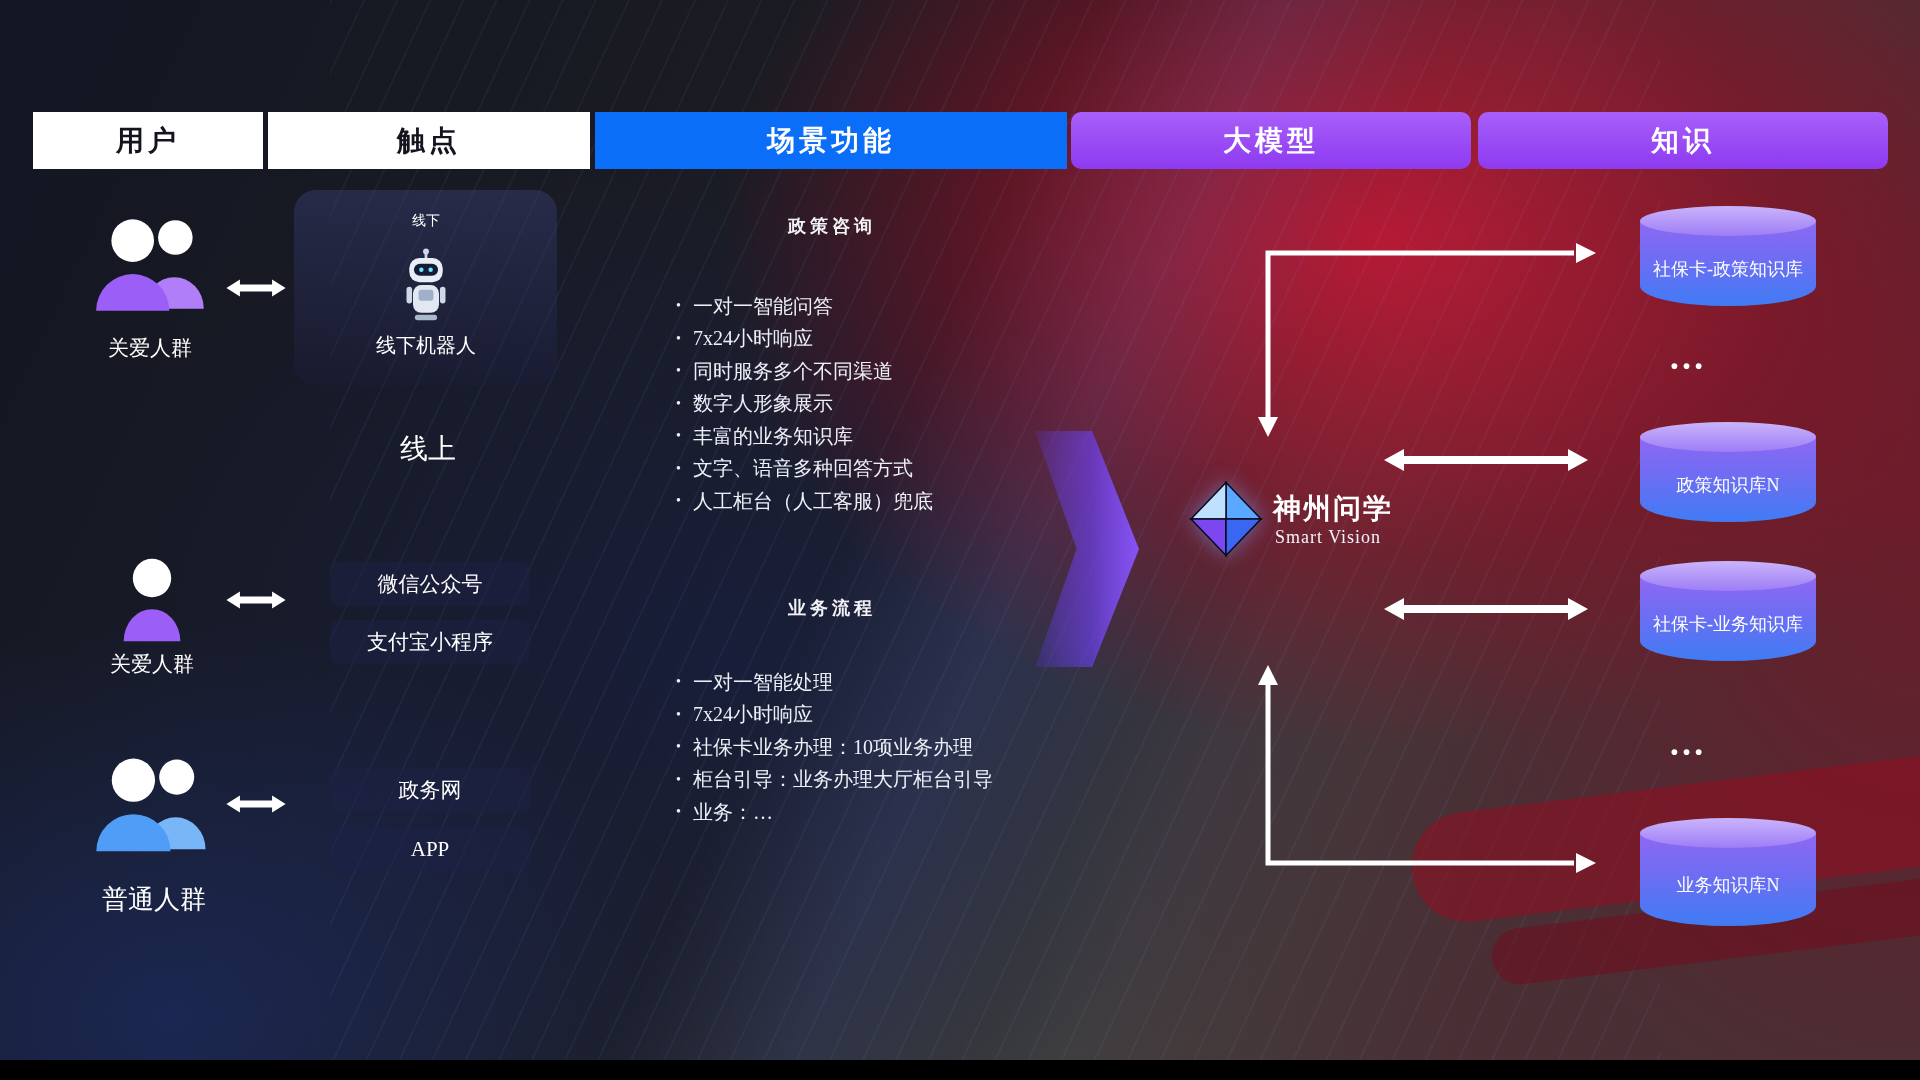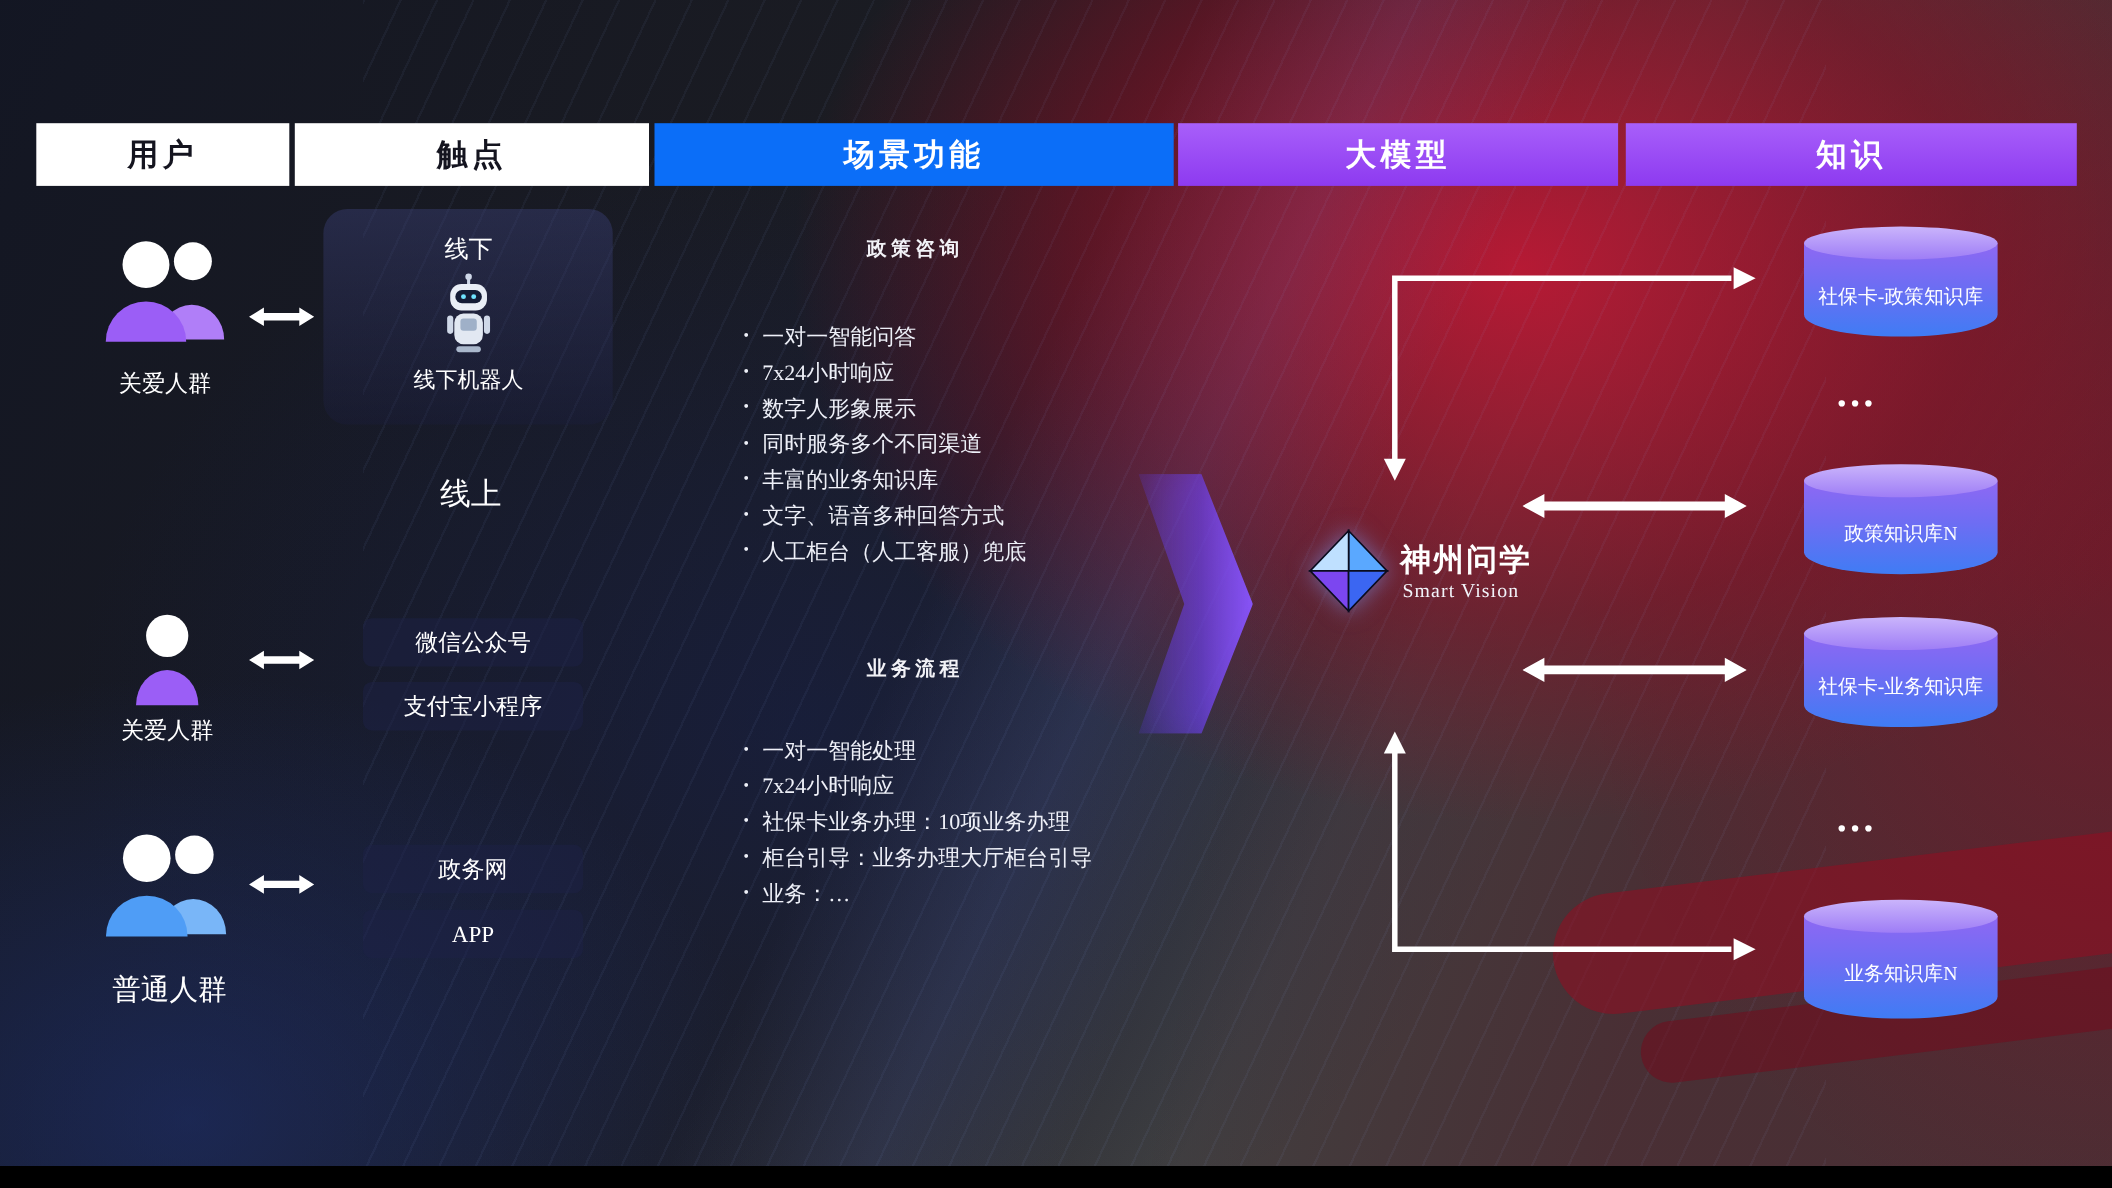--- a/index.html
+++ b/index.html
@@ -30,21 +30,21 @@
   }
   .swoosh { position:absolute; transform:rotate(-7deg); }
   .swoosh-1 { left:1410px; top:782px; width:600px; height:110px; border-radius:60px; background:rgba(148,12,32,.55); }
   .swoosh-2 { left:1490px; top:900px; width:520px; height:56px; border-radius:30px; background:rgba(118,8,26,.5); }
 
   
   .hd { position:absolute; top:112px; height:57px; display:flex; align-items:center; justify-content:center;
         font-size:28px; font-weight:700; letter-spacing:4px; }
   .hd-white  { background:#ffffff; color:#14141f; }
   .hd-blue   { background:#0b6ef8; color:#fff; }
-  .hd-purple { background:linear-gradient(180deg,#a85ffa,#8d3af0); color:#fff; }
+  .hd-purple { background:linear-gradient(180deg,#a85ffa,#8d3af0); color:#fff;border-radius:10px; }
 
   .lbl { position:absolute; color:#fff; white-space:nowrap; }
   .ctr { transform:translateX(-50%); }
 
   
   .offline-box { position:absolute; left:294px; top:190px; width:263px; height:196px;
     border-radius:22px; background:linear-gradient(180deg, rgba(62,68,128,.40), rgba(28,30,68,.26)); }
   .pill { position:absolute; left:330px; width:200px; height:44px; border-radius:8px;
     background:rgba(30,34,72,.48); display:flex; align-items:center; justify-content:center; font-size:21px; }
 
@@ -139,21 +139,21 @@
   </div>
   <div class="lbl ctr" style="left:154px;top:882px;font-size:26px">普通人群</div>
 
   <div style="position:absolute;left:226px;top:793px">
     <svg viewBox="0 0 70 26" width="60" height="22">
         <polygon points="0,13 16,3 16,9 54,9 54,3 70,13 54,23 54,17 16,17 16,23" fill="#fff"></polygon>
       </svg>
   </div>
 
   <div class="offline-box"></div>
-  <div class="lbl ctr" style="left:426px;top:212px;font-size:22px">线下</div>
+  <div class="lbl ctr" style="left:426px;top:212px;font-size:14px">线下</div>
   <div style="position:absolute;left:398px;top:246px">
     <svg viewBox="0 0 60 84" width="56" height="78">
       <circle cx="30" cy="6" r="3.2" fill="#cfd8e8"></circle>
       <rect x="28.5" y="8" width="3" height="6" fill="#cfd8e8"></rect>
       <rect x="12" y="13" width="36" height="26" rx="11" fill="#e9eef6"></rect>
       <rect x="17" y="19" width="26" height="13" rx="6.5" fill="#141c36"></rect>
       <circle cx="25" cy="25.5" r="2.4" fill="#6fe3ff"></circle>
       <circle cx="35" cy="25.5" r="2.4" fill="#6fe3ff"></circle>
       <rect x="16" y="42" width="28" height="30" rx="9" fill="#e2e8f2"></rect>
       <rect x="22" y="47" width="16" height="12" rx="3" fill="#9fb0c8"></rect>
@@ -168,22 +168,22 @@
 
   <div class="pill" style="top:562px">微信公众号</div>
   <div class="pill" style="top:620px">支付宝小程序</div>
   <div class="pill" style="top:768px">政务网</div>
   <div class="pill" style="top:827px">APP</div>
 
   <div class="sec-title" style="left:832px;top:214px">政策咨询</div>
   <ul class="bullets" style="left:676px;top:290px;width:440px">
     <li>一对一智能问答</li>
     <li>7x24小时响应</li>
+    <li>同时服务多个不同渠道</li>
     <li>数字人形象展示</li>
-    <li>同时服务多个不同渠道</li>
     <li>丰富的业务知识库</li>
     <li>文字、语音多种回答方式</li>
     <li>人工柜台（人工客服）兜底</li>
   </ul>
 
   <div class="sec-title" style="left:832px;top:596px">业务流程</div>
   <ul class="bullets" style="left:676px;top:666px;width:460px">
     <li>一对一智能处理</li>
     <li>7x24小时响应</li>
     <li>社保卡业务办理：10项业务办理</li>

